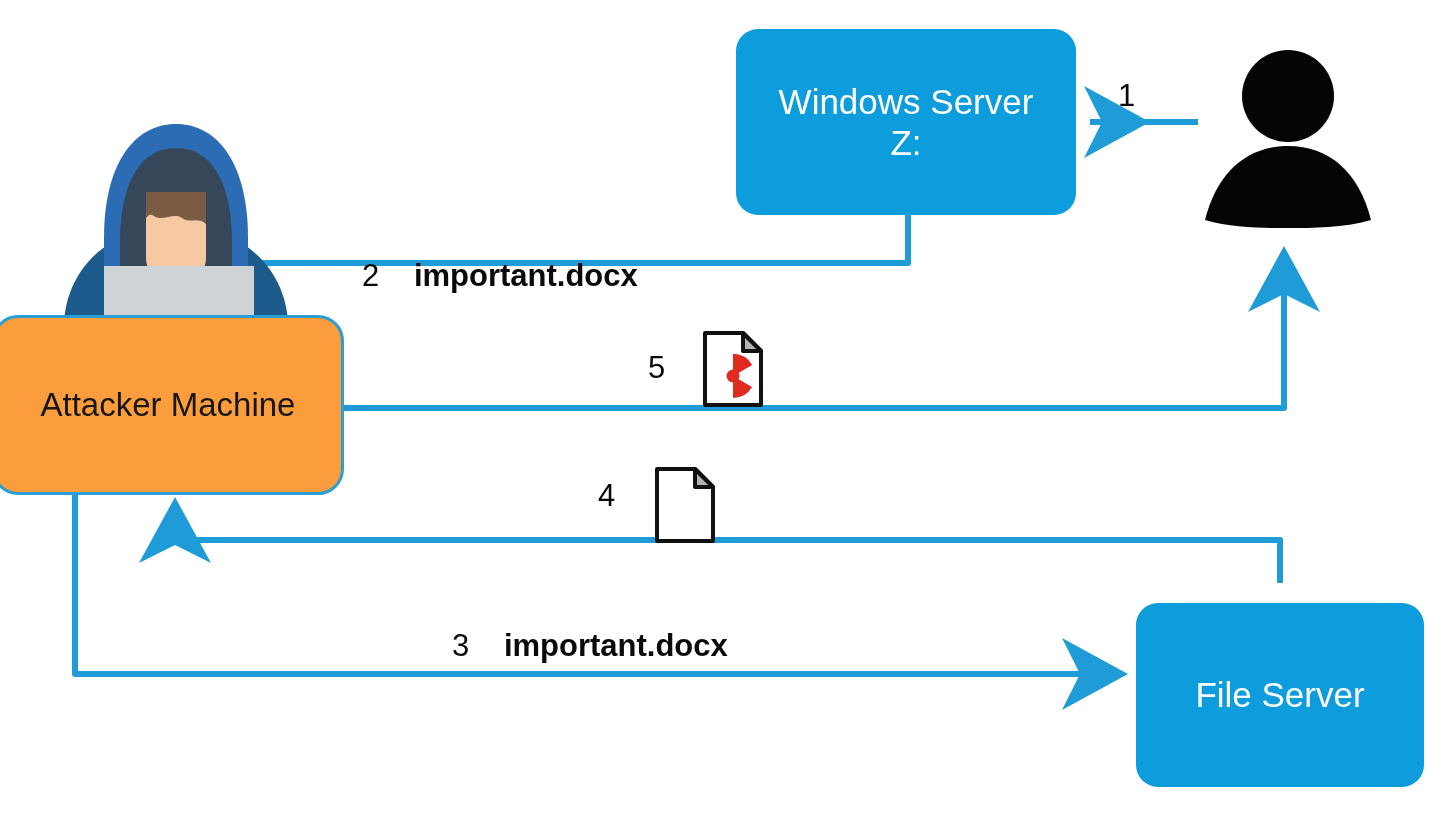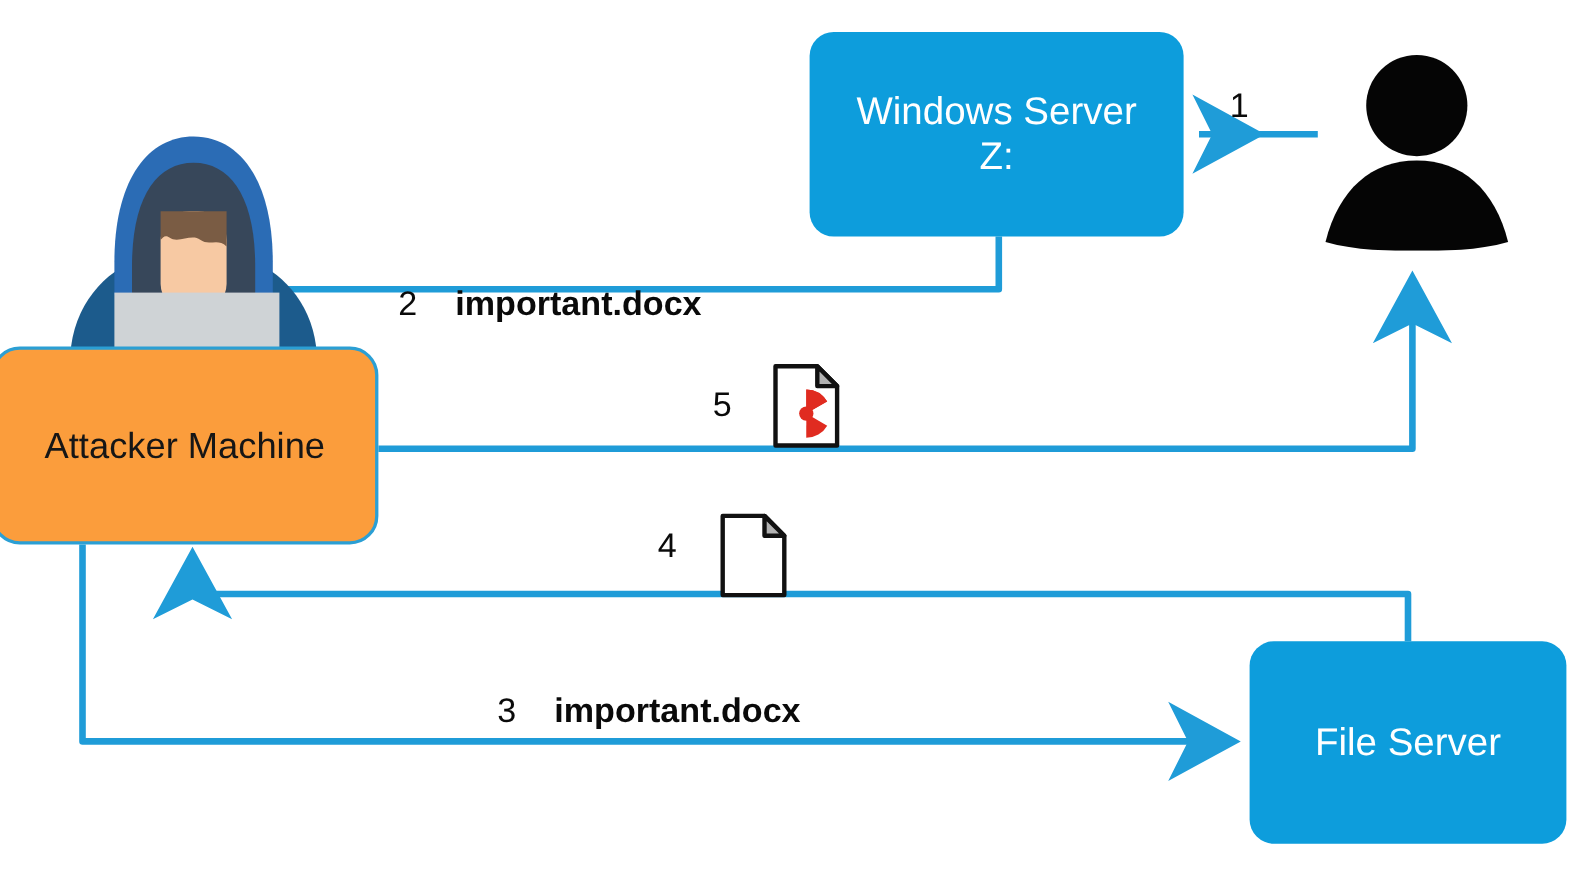--- a/index.html
+++ b/index.html
@@ -50,21 +50,21 @@
     border: 3px solid #2b9fd4;
     color: #161616;
     border-radius: 26px;
     font-size: 33px;
     font-weight: 400;
   }
   #node-windows-server {
     left: 736px; top: 29px; width: 340px; height: 186px;
   }
   #node-file-server {
-    left: 1136px; top: 583px; width: 288px; height: 184px;
+    left: 1136px; top: 603px; width: 288px; height: 184px;
   }
   #node-attacker-machine {
     left: -8px; top: 315px; width: 352px; height: 180px;
   }
 
   .step-label {
     position: absolute;
     color: #0a0a0a;
     font-size: 31px;
     font-weight: 400;

